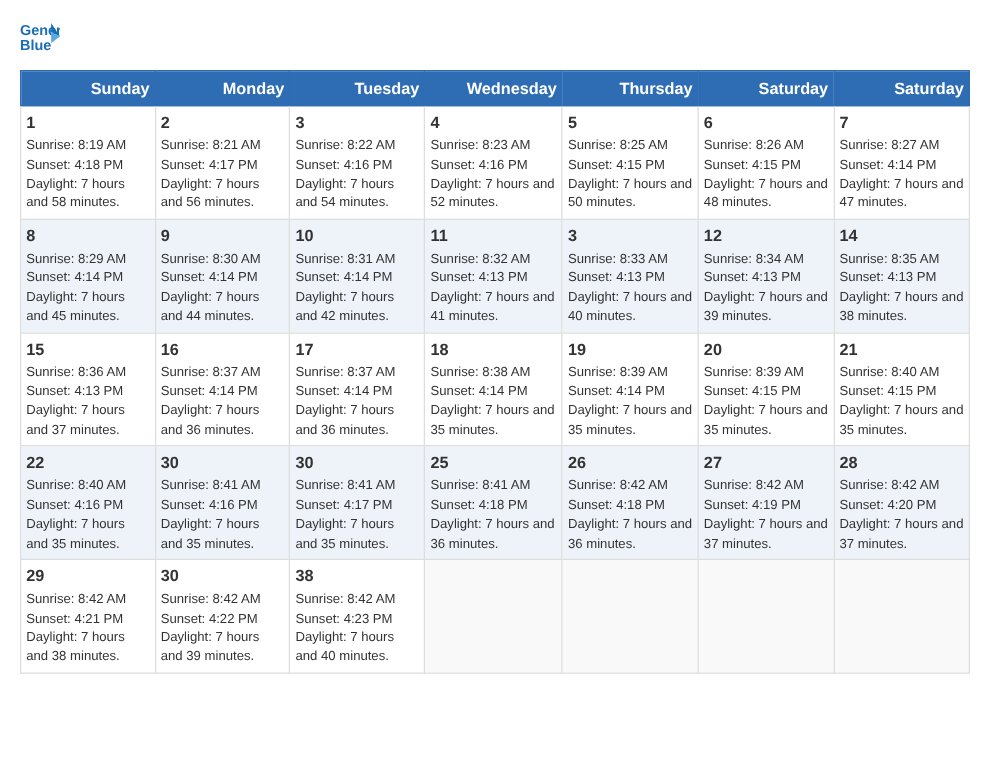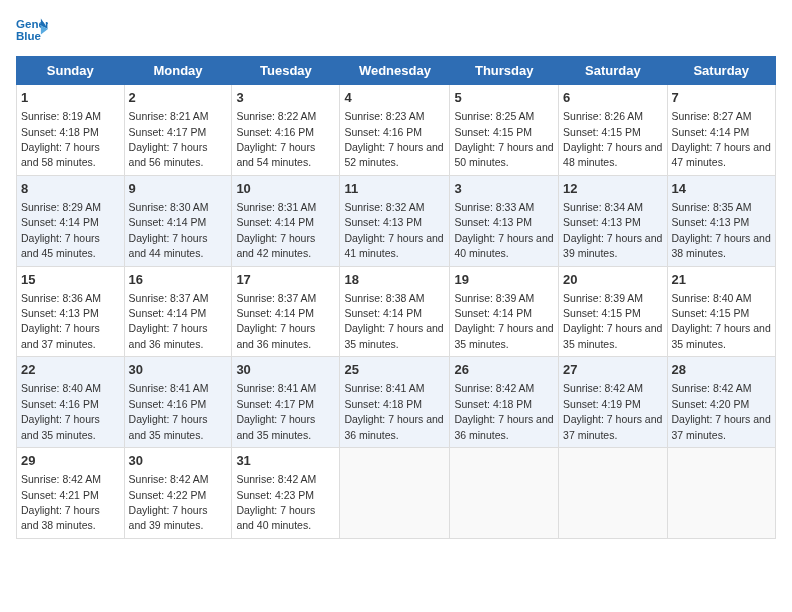--- a/index.html
+++ b/index.html
@@ -41,21 +41,21 @@
       width: 100%;
       border-collapse: collapse;
       font-size: 11px;
     }
     .calendar thead tr {
       background: #2e6db4;
       color: #fff;
     }
     .calendar thead th {
       padding: 6px 4px;
-      text-align: center;
+      text-align: right;
       font-size: 13px;
       font-weight: bold;
       border: 1px solid #2e6db4;
     }
     .calendar tbody tr {
       border-bottom: 1px solid #ccc;
     }
     .calendar tbody td {
       vertical-align: top;
       padding: 4px 4px;
@@ -179,21 +179,21 @@
         <td><span class="day-num">27</span>
 <span class="day-info">Sunrise: 8:42 AM<br>Sunset: 4:19 PM<br>Daylight: 7 hours and 37 minutes.</span></td>
         <td><span class="day-num">28</span>
 <span class="day-info">Sunrise: 8:42 AM<br>Sunset: 4:20 PM<br>Daylight: 7 hours and 37 minutes.</span></td>
       </tr>
       <tr>
         <td><span class="day-num">29</span>
 <span class="day-info">Sunrise: 8:42 AM<br>Sunset: 4:21 PM<br>Daylight: 7 hours and 38 minutes.</span></td>
         <td><span class="day-num">30</span>
 <span class="day-info">Sunrise: 8:42 AM<br>Sunset: 4:22 PM<br>Daylight: 7 hours and 39 minutes.</span></td>
-        <td><span class="day-num">31</span>
+        <td><span class="day-num">38</span>
 <span class="day-info">Sunrise: 8:42 AM<br>Sunset: 4:23 PM<br>Daylight: 7 hours and 40 minutes.</span></td>
         <td class="empty"></td>
         <td class="empty"></td>
         <td class="empty"></td>
         <td class="empty"></td>
       </tr>
     </tbody>
 </table>
 
 </body></html>

